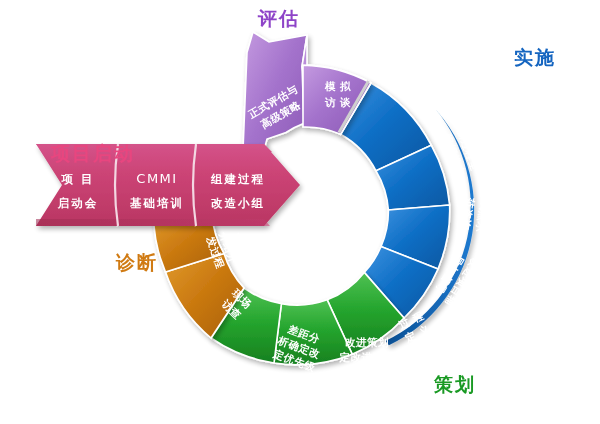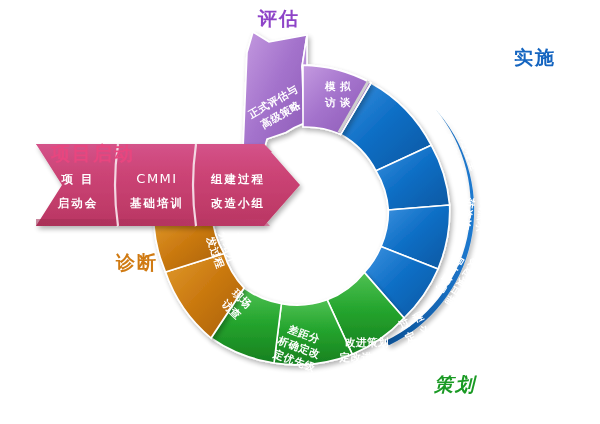--- a/index.html
+++ b/index.html
@@ -307,17 +307,17 @@
       <text class="seg-label" x="0" y="17" text-anchor="middle">发过程</text>
     </g>
   </svg>
 
   <div class="phase-title" style="left:51px; top:105px; color:#e8467f;margin-top:36px;">项目启动</div>
 
   <div class="phase-title" style="left:258px; top:6px; color:#8e44c8;">评估</div>
 
   <div class="phase-title" style="left:514px; top:45px; color:#1565c0;">实施</div>
 
-  <div class="phase-title" style="left:434px; top:372px; color:#1a9a24;font-style:italic;">策划</div>
+  <div class="phase-title" style="left:434px; top:372px; color:#1a9a24;">策划</div>
 
   <div class="phase-title" style="left:116px; top:250px; color:#d07a12;">诊断</div>
 
 </div>
 
 </body></html>

